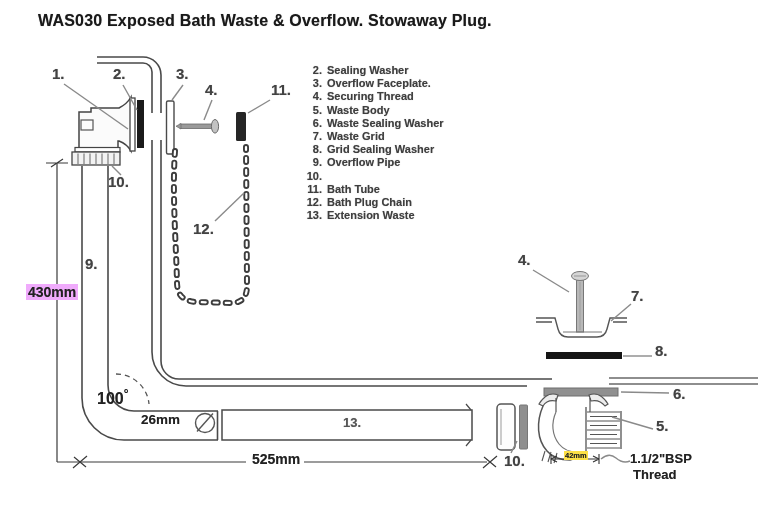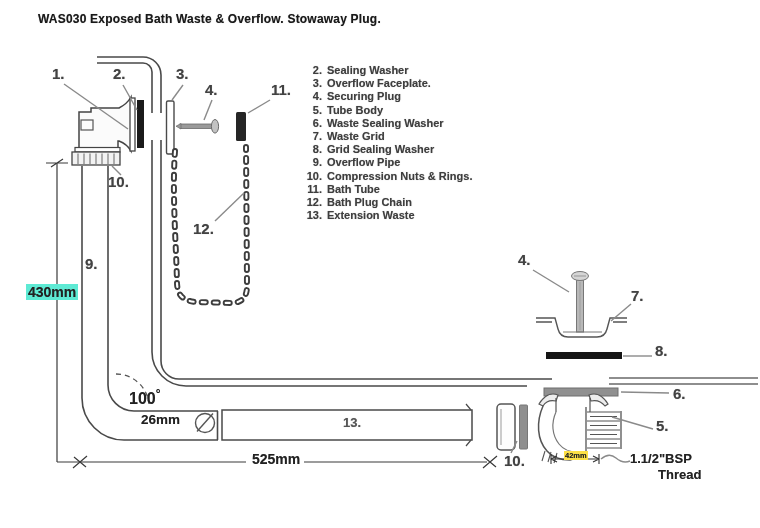--- a/index.html
+++ b/index.html
@@ -1,35 +1,35 @@
 <!DOCTYPE html>
 <html><head>
 <meta charset="utf-8">
 <style>
   html,body{margin:0;padding:0;background:#fff;}
   .canvas{position:relative;width:760px;height:528px;background:#ffffff;overflow:hidden;
           font-family:"Liberation Sans",sans-serif;}
   svg{position:absolute;left:0;top:0;}
   .txt{position:absolute;white-space:nowrap;color:#3c3c3c;}
-  .title{left:38px;top:12px;font-size:12px;font-weight:bold;color:#191919;letter-spacing:.2px;
+  .title{left:38px;top:12px;font-size:16px;font-weight:bold;color:#191919;letter-spacing:.2px;
          text-shadow:0 0 .7px rgba(40,40,40,.55);}
   .plist{left:298px;top:64px;font-size:11px;font-weight:bold;color:#3e3e3e;line-height:13.2px;
          text-shadow:0 0 .8px rgba(70,70,70,.5);}
   .plist .row{display:flex;}
   .plist .num{width:24px;text-align:right;margin-right:5px;flex:0 0 auto;}
   .callout{font-size:15px;font-weight:600;color:#424242;text-shadow:0 0 .7px rgba(70,70,70,.5);}
   .dim{font-weight:bold;color:#222;text-shadow:0 0 .6px rgba(40,40,40,.5);}
-  .d430{left:26px;top:284px;font-size:14px;background:#5eead4;padding:0 2px;}
+  .d430{left:26px;top:284px;font-size:14px;background:#f0abfc;padding:0 2px;}
   .d525{left:250px;top:451px;font-size:14px;background:#fff;padding:0 2px;}
   .d26{left:141px;top:412px;font-size:13.5px;}
-  .d100{left:97px;top:387px;font-size:16px;margin-left:32px;}
+  .d100{left:97px;top:387px;font-size:16px;}
   .d100 .deg{font-size:12px;vertical-align:6px;}
   .d42{left:564px;top:451px;font-size:7.5px;background:#fde047;padding:0 1px;}
   .bsp1{left:630px;top:451px;font-size:13px;}
-  .bsp2{left:658px;top:467px;font-size:13px;text-align:center;}
+  .bsp2{left:633px;top:467px;font-size:13px;text-align:center;}
   .c13{font-size:13px;color:#555;}
 </style>
 </head>
 <body>
 
 <div class="canvas">
 
   <svg width="760" height="528" viewBox="0 0 760 528">
 
     <g stroke="#4a4a4a" stroke-width="1.6" fill="none">
@@ -160,45 +160,44 @@
     <div class="row">
         <span class="num">2.</span>
         <span>Sealing Washer</span>
       </div>
     <div class="row">
         <span class="num">3.</span>
         <span>Overflow Faceplate.</span>
       </div>
     <div class="row">
         <span class="num">4.</span>
-        <span>Securing Plug</span>
+        <span>Securing Thread</span>
       </div>
     <div class="row">
         <span class="num">5.</span>
-        <span>Tube Body</span>
+        <span>Waste Body</span>
       </div>
     <div class="row">
         <span class="num">6.</span>
         <span>Waste Sealing Washer</span>
       </div>
     <div class="row">
         <span class="num">7.</span>
         <span>Waste Grid</span>
       </div>
     <div class="row">
         <span class="num">8.</span>
         <span>Grid Sealing Washer</span>
       </div>
     <div class="row">
         <span class="num">9.</span>
         <span>Overflow Pipe</span>
       </div>
     <div class="row">
         <span class="num">10.</span>
-        <span>Compression Nuts &amp; Rings.</span>
       </div>
     <div class="row">
         <span class="num">11.</span>
         <span>Bath Tube</span>
       </div>
     <div class="row">
         <span class="num">12.</span>
         <span>Bath Plug Chain</span>
       </div>
     <div class="row">

